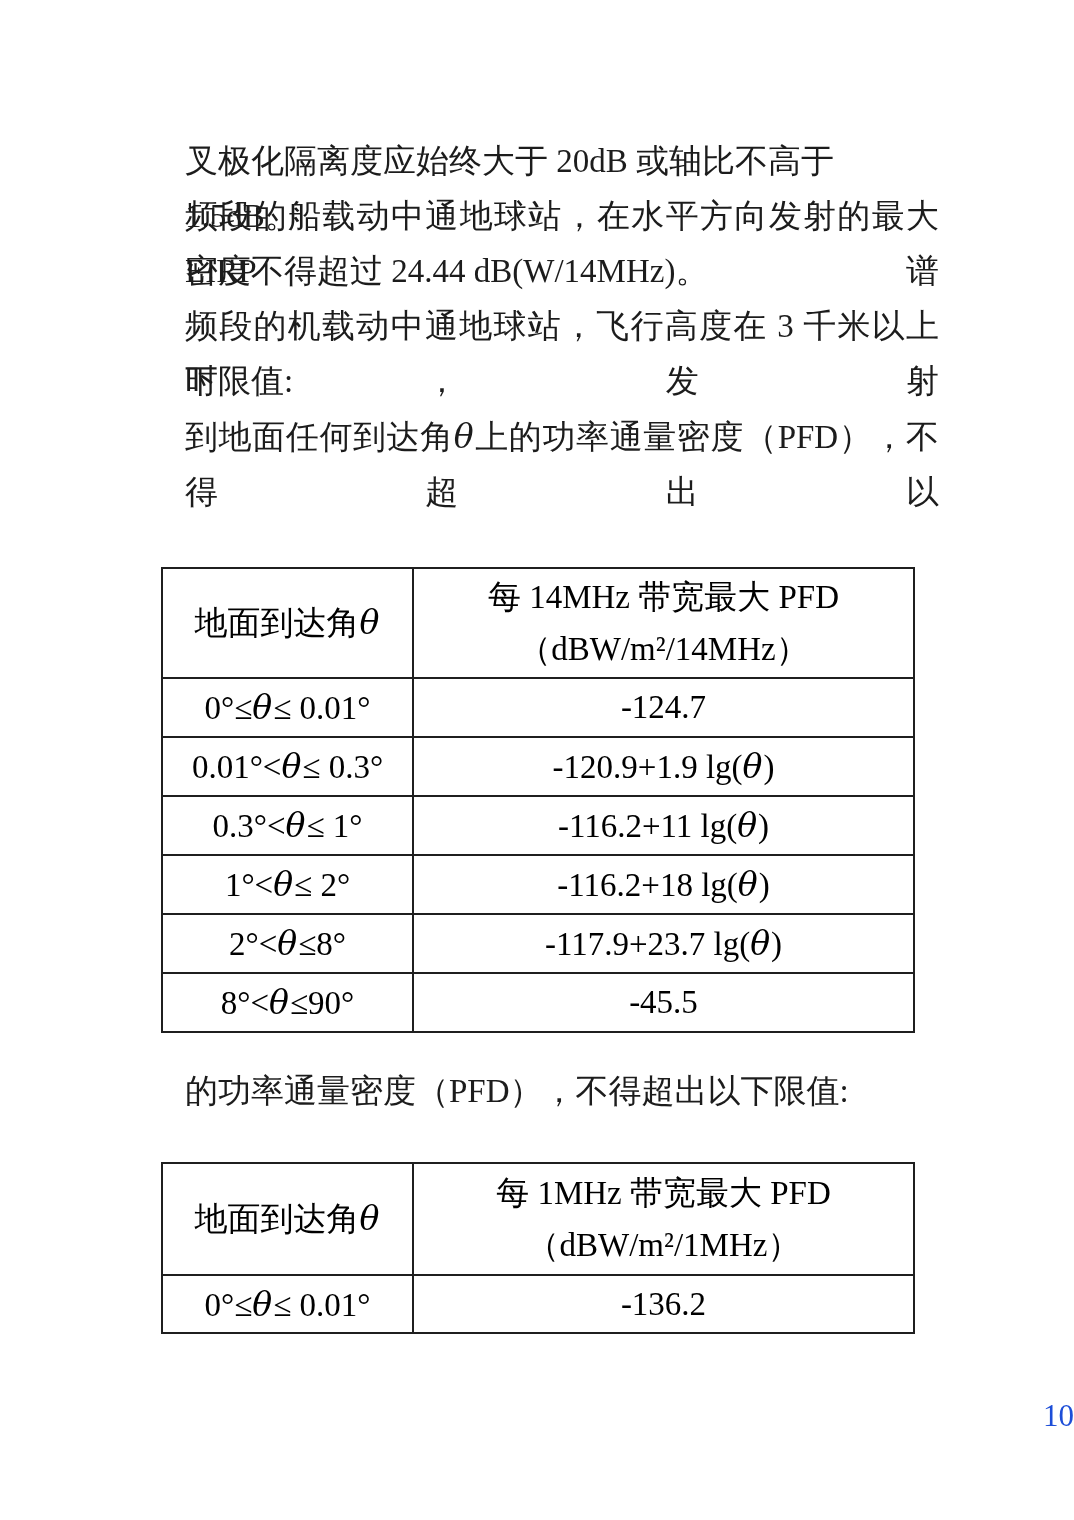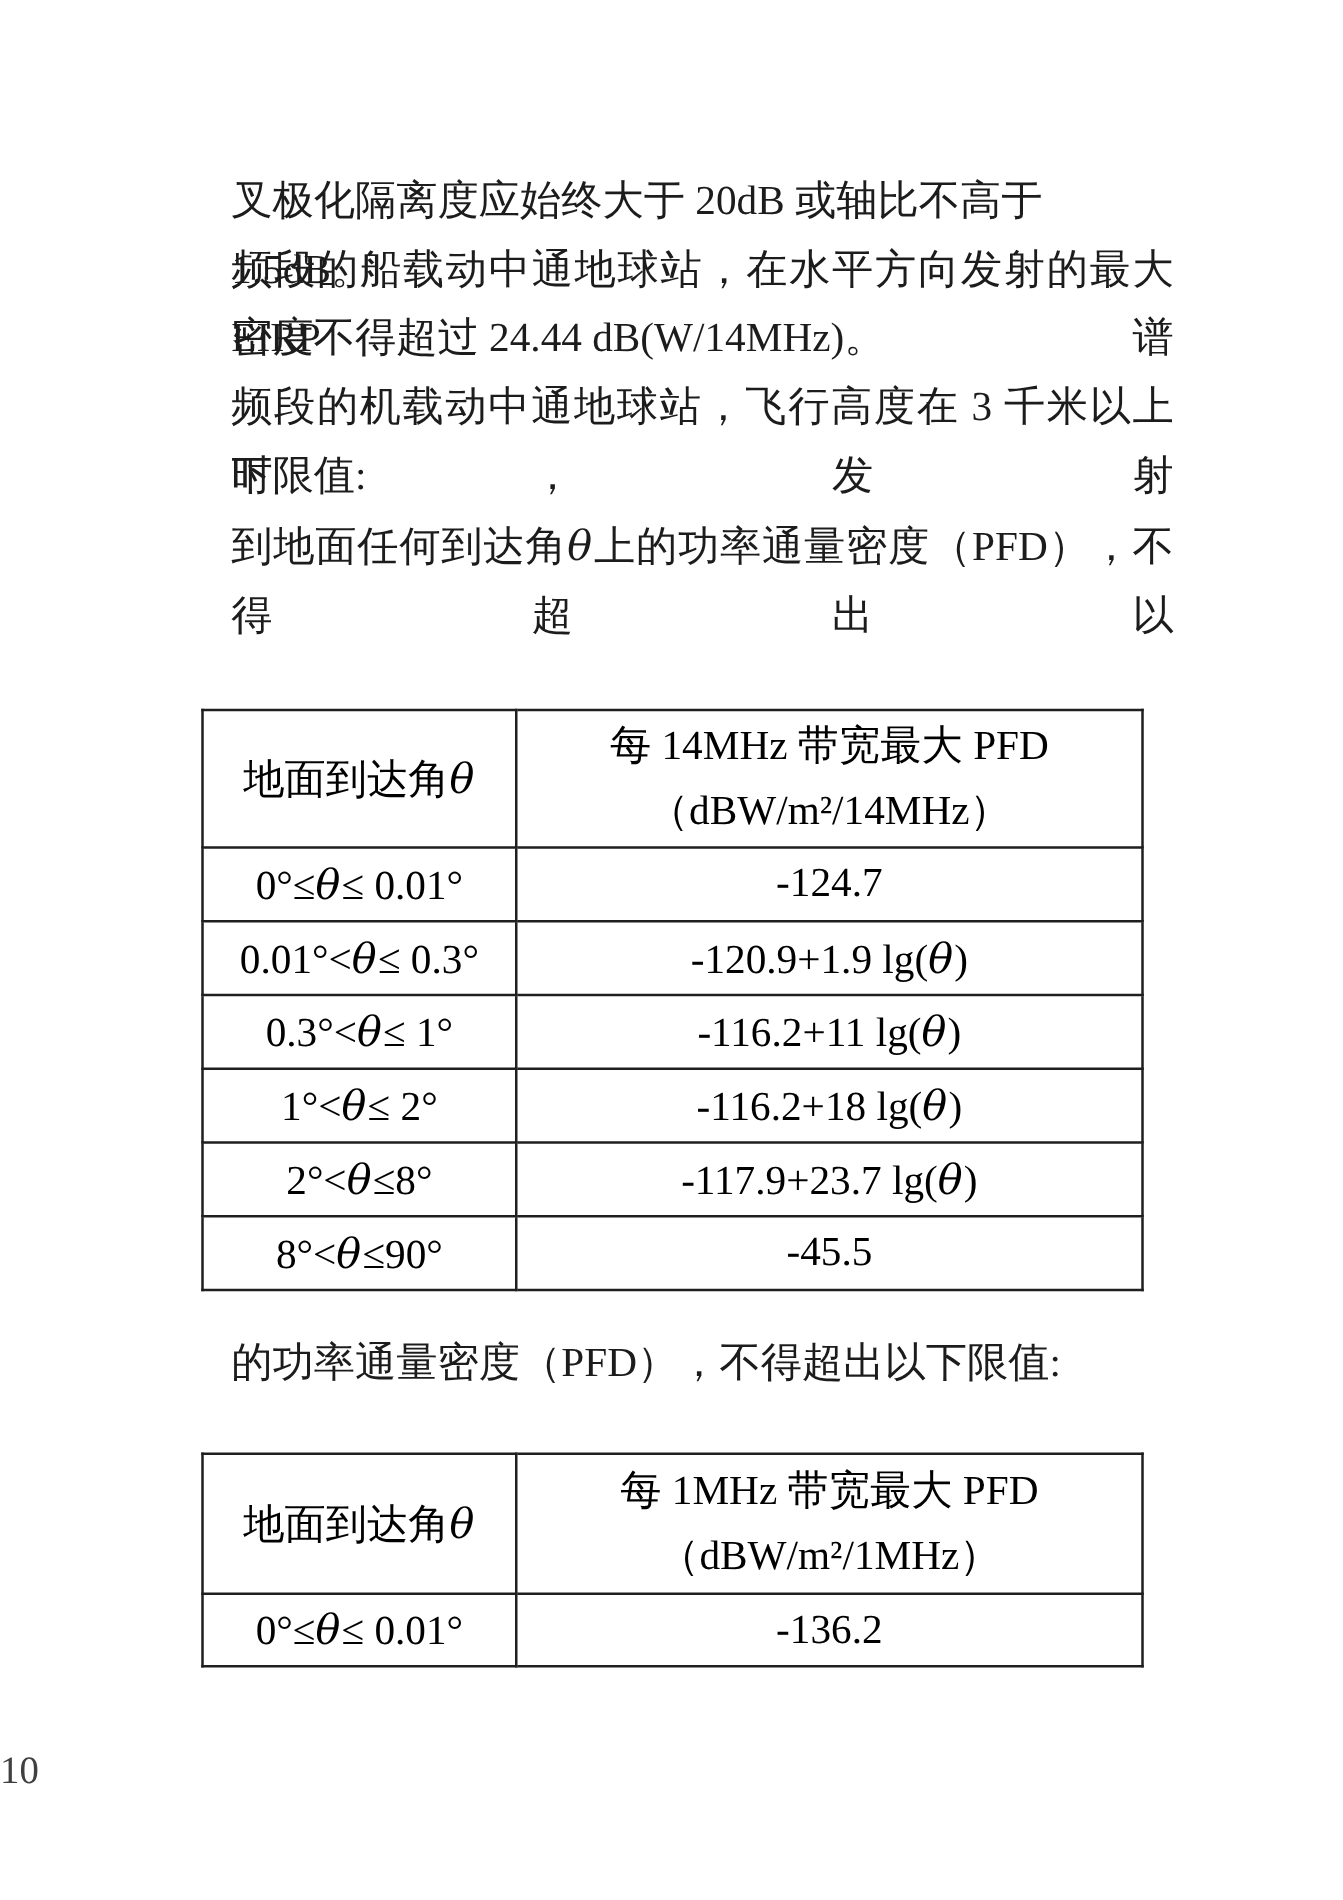--- a/index.html
+++ b/index.html
@@ -69,23 +69,23 @@
   #table-1mhz tr.header-row td { height: 112px; }
   #table-1mhz tr.data-row td   { height: 58px; }
 
   .hdr-line { line-height: 52px; }
 
   .footer-pageno {
     position: absolute;
     top: 1398px;
     left: 0;
     width: 100%;
-    text-align: left;
+    text-align: right;
     font-size: 31px;
-    color: #404040;
+    color: #1d4ed8;
   }
 </style>
 </head>
 <body>
 
 <div class="page">
 
   <div class="text-block" id="para-block-1">
     <div class="line">叉极化隔离度应始终大于 20dB 或轴比不高于 1.5dB。</div>
     <div class="line justify">频段的船载动中通地球站，在水平方向发射的最大 EIRP 谱</div>

